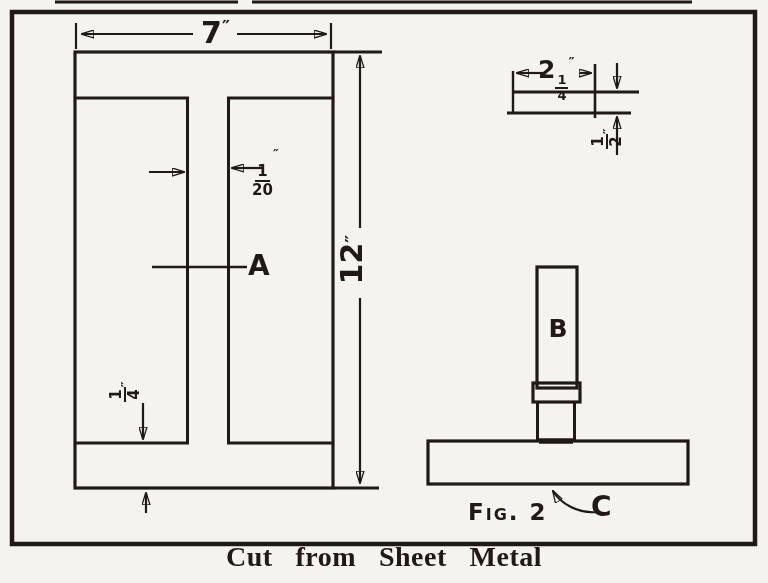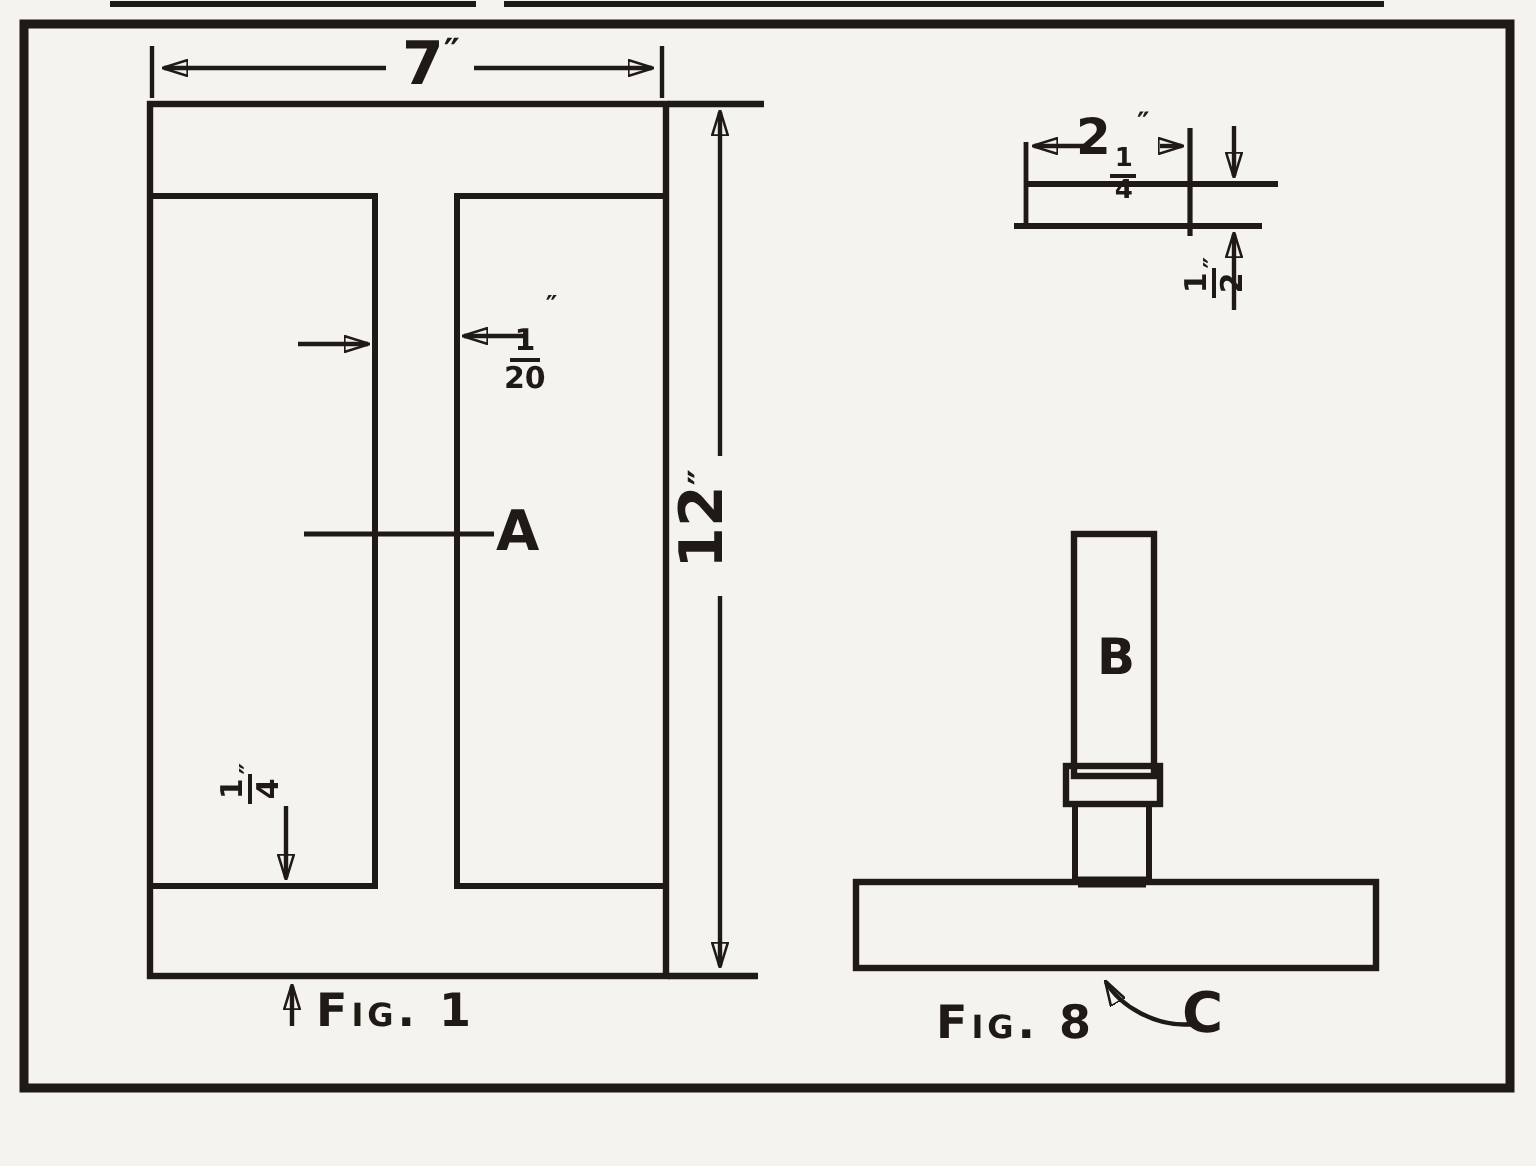--- a/index.html
+++ b/index.html
@@ -128,35 +128,35 @@
   <div class="lbl rot fracdim" style="left:97px;top:374px;width:56px;height:36px;">
       <span class="vfrac">
         <span class="num">1</span>
         <span class="den">4</span>
       </span>
       <span class="unit">″</span>
     </div>
 
   <div class="lbl ptlabel" style="left:248px;top:252px;">A</div>
 
-  <div class="lbl figname" style="left:158px;top:495px;">Fig. 1</div>
 
   <div class="lbl biglead" style="left:538px;top:55px;"><span>2</span><span class="vfrac">
         <span class="num">1</span>
         <span class="den">4</span>
       </span><span class="unit">″</span></div>
 
   <div class="lbl rot fracdim" style="left:585px;top:124px;width:44px;height:30px;">
       <span class="vfrac">
         <span class="num">1</span>
         <span class="den">2</span>
       </span>
       <span class="unit">″</span>
     </div>
 
   <div class="lbl" style="left:544px;top:316px;width:28px;text-align:center;font-weight:700;font-size:25px;">B</div>
 
-  <div class="lbl figname" style="left:468px;top:501px;">Fig. 8</div>
+  <div class="lbl figname" style="left:468px;top:501px;">Fig. 2</div>
 
   <div class="lbl ptlabel" style="left:591px;top:493px;">C</div>
 
+  <div class="lbl" id="caption">Cut from Sheet Metal</div>
 
 </div>
 
 </body></html>

